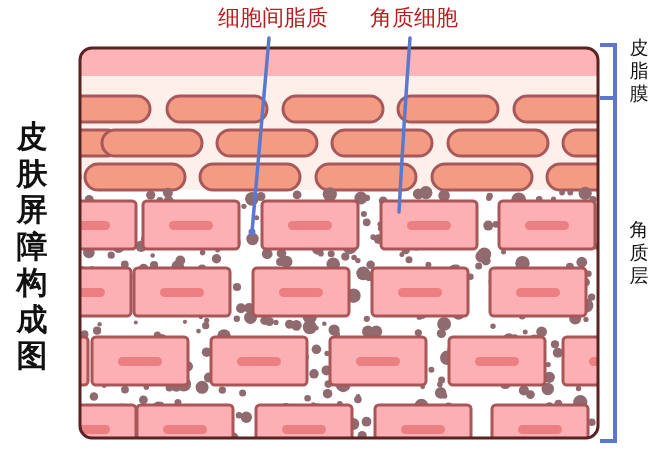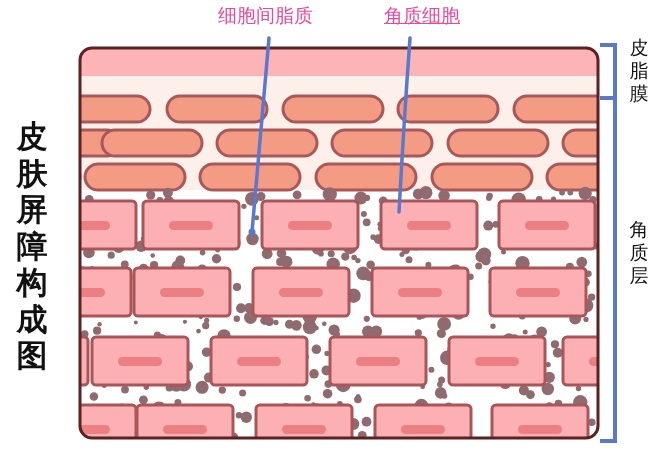--- a/index.html
+++ b/index.html
@@ -5,21 +5,21 @@
     html, body { margin: 0; padding: 0; background: #ffffff; }
     body { width: 656px; height: 454px; position: relative; overflow: hidden;
            font-family: "DejaVu Sans", "Liberation Sans", sans-serif; }
     #diagram { position: absolute; left: 0; top: 0; }
     .title-vertical {
       position: absolute; left: 12px; top: 118px; width: 40px;
       font-size: 31px; font-weight: bold; line-height: 36.5px; color: #111;
       text-align: center; letter-spacing: 0;
     }
     .title-vertical span { display: block; }
-    .top-label { position: absolute; top: 3px; font-size: 19px; color: #ec4899; }
+    .top-label { position: absolute; top: 3px; font-size: 22px; color: #b91c1c; }
     .side-label { position: absolute; font-size: 19px; line-height: 23px; color: #111; width: 22px; text-align: center; }
     .side-label span { display: block; }
   </style>
 </head>
 <body>
 
 <svg id="diagram" width="656" height="454" viewBox="0 0 656 454" xmlns="http://www.w3.org/2000/svg">
   <defs>
     <clipPath id="frameClip">
       <rect x="80" y="48" width="518" height="390" rx="12" ry="12"></rect>
@@ -576,21 +576,21 @@
   <span>皮</span>
   <span>肤</span>
   <span>屏</span>
   <span>障</span>
   <span>构</span>
   <span>成</span>
   <span>图</span>
 </div>
 
 <div class="top-label" style="left:218px;">细胞间脂质</div>
-<div class="top-label" style="left:384px;text-decoration:underline;">角质细胞</div>
+<div class="top-label" style="left:370px;">角质细胞</div>
 
 <div class="side-label" style="left:628px; top:36px;">
   <span>皮</span>
   <span>脂</span>
   <span>膜</span>
 </div>
 <div class="side-label" style="left:628px; top:218px;">
   <span>角</span>
   <span>质</span>
   <span>层</span>

